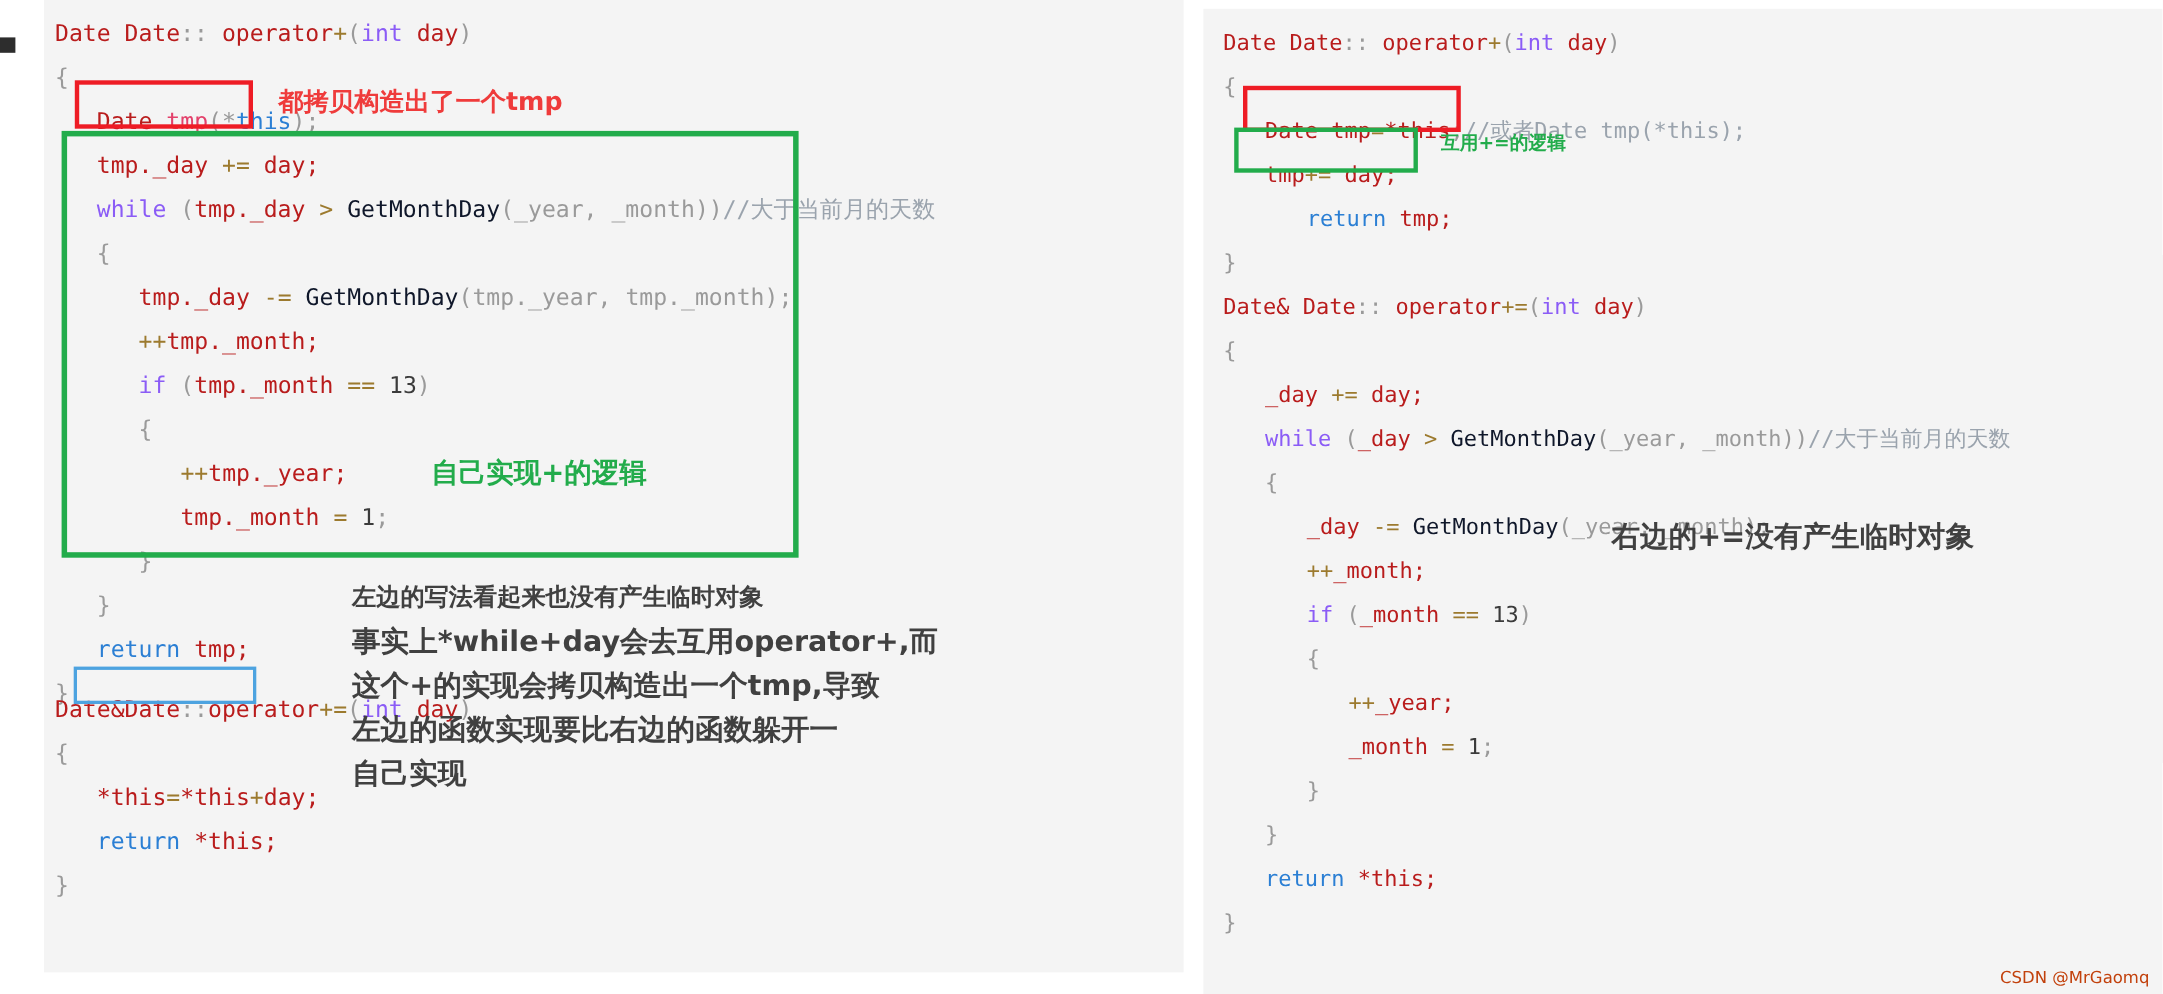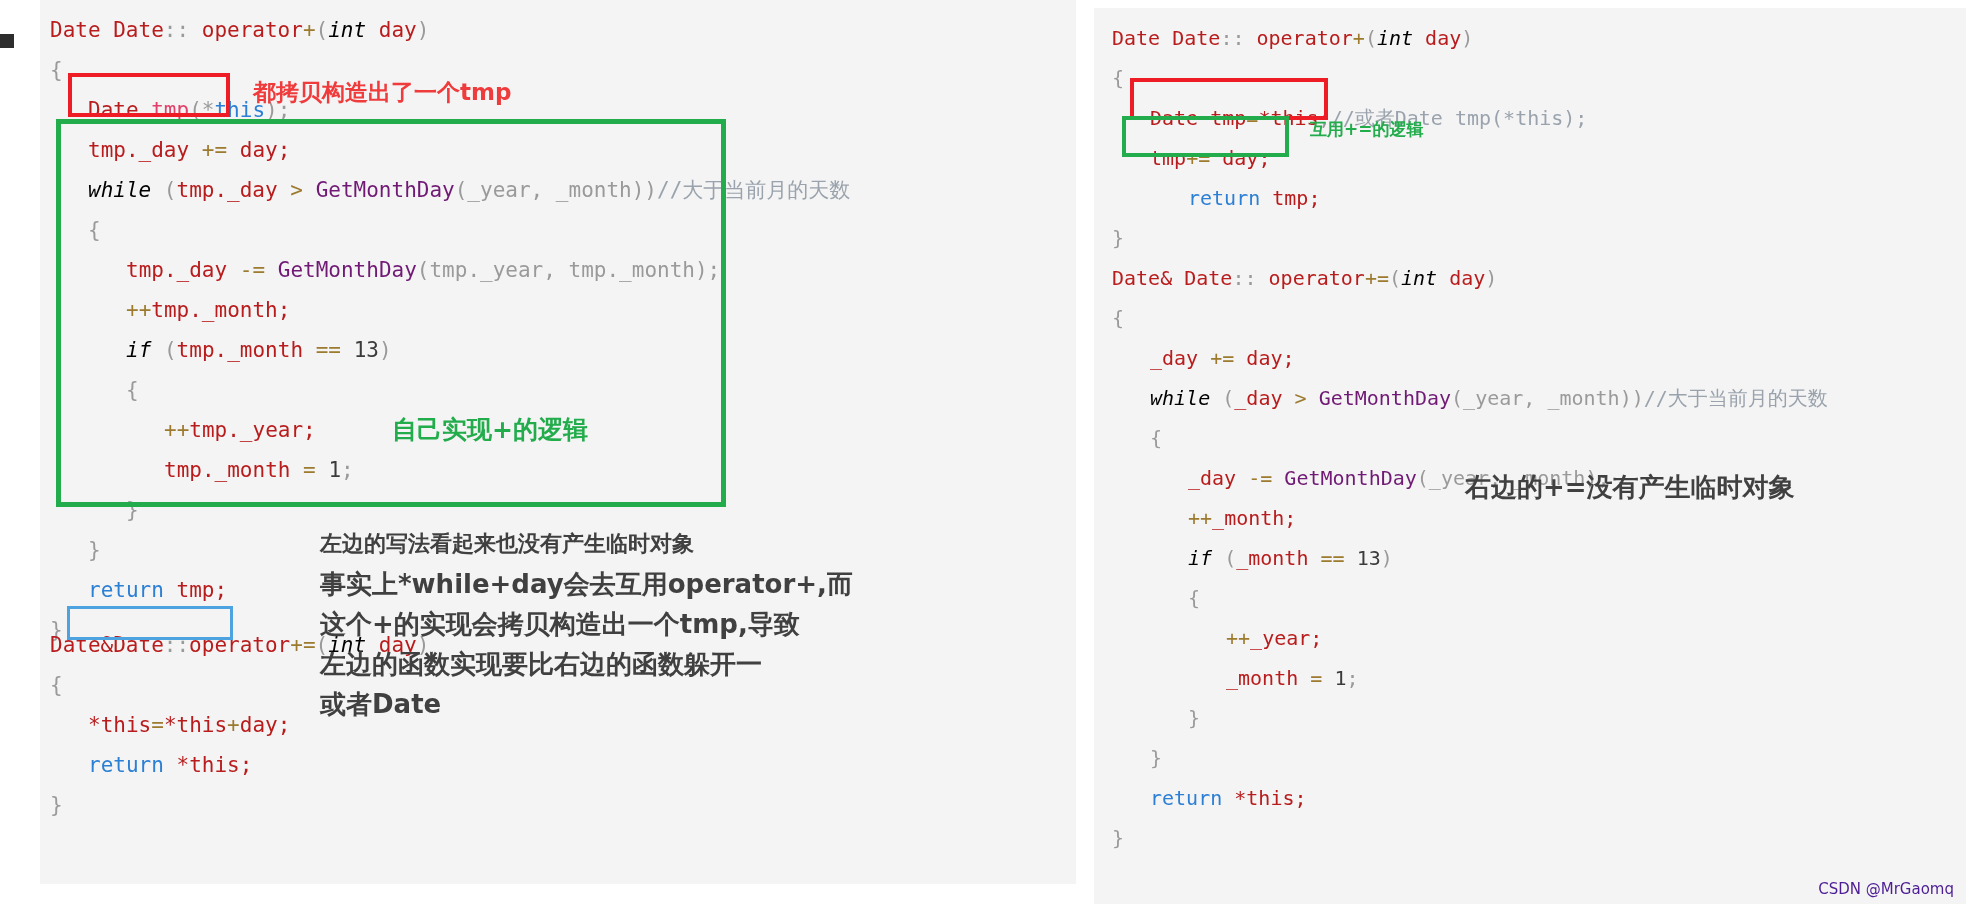--- a/index.html
+++ b/index.html
@@ -31,23 +31,23 @@
     font-family: "DejaVu Sans Mono", "Liberation Mono", monospace;
     white-space: pre;
     color: #3b3b3b;
   }
   #left-panel .code  { font-size: 21px; line-height: 40px; padding: 10px 0 0 10px; }
   #right-panel .code { font-size: 20px; line-height: 40px; padding: 10px 0 0 18px; }
 
   .ln { position: relative; height: 40px; }
 
   
-  .kw   { color: #000000; font-style: italic; }           
+  .kw   { color: #8b5cf6; }           
   .kw2  { color: #2b7fd4; }
-  .fn   { color: #701a75; }           
+  .fn   { color: #0f172a; }           
   .op   { color: #9c7a2e; }
   .punc { color: #9a9a9a; }           
   .cmt  { color: #9aa3ad; }           
   .var  { color: #e3416b; }           
   .ret  { color: #2b7fd4; }
   .num  { color: #3b3b3b; }
   .plain{ color: #b91c1c; }
 
   
   .box {
@@ -70,21 +70,21 @@
   }
   .anno-red   { color: #ef3b3b; }
   .anno-green { color: #22ac4b; }
   .anno-blue  { color: #404040; }
 
   .watermark {
     position: absolute;
     right: 12px;
     bottom: 6px;
     font-size: 15px;
-    color: #4c1d95;
+    color: #c2410c;
     font-family: "DejaVu Sans", "Liberation Sans", sans-serif;
   }
 
   
   .edge-mark {
     position: absolute;
     background: #2d2d2d;
   }
 </style>
 </head>
@@ -105,21 +105,21 @@
 
   <div class="anno anno-red" style="left:253px; top:77px; font-size:23px;">都拷贝构造出了一个tmp</div>
 
   <div class="anno anno-green" style="left:392px; top:413px; font-size:25px;">自己实现+的逻辑</div>
 
   <div id="left-blue-anno" style="position:absolute; left:320px; top:524px;">
       <div class="anno-blue" style="font-size: 22px; font-weight: bold; line-height: 40px; white-space: pre;">左边的写法看起来也没有产生临时对象</div>
       <div class="anno-blue" style="font-size: 26px; font-weight: bold; line-height: 40px; white-space: pre;">事实上*while+day会去互用operator+,而</div>
       <div class="anno-blue" style="font-size: 26px; font-weight: bold; line-height: 40px; white-space: pre;">这个+的实现会拷贝构造出一个tmp,导致</div>
       <div class="anno-blue" style="font-size: 26px; font-weight: bold; line-height: 40px; white-space: pre;">左边的函数实现要比右边的函数躲开一</div>
-      <div class="anno-blue" style="font-size: 26px; font-weight: bold; line-height: 40px; white-space: pre;">或者Date</div>
+      <div class="anno-blue" style="font-size: 26px; font-weight: bold; line-height: 40px; white-space: pre;">自己实现</div>
     </div>
 
   <div class="panel" id="right-panel">
     <div class="code" id="right-code"><div class="ln" style="padding-left: 0px;"><span class="plain">Date Date</span><span class="punc">:: </span><span class="plain">operator</span><span class="op">+</span><span class="punc">(</span><span class="kw">int</span><span class="plain"> day</span><span class="punc">)</span></div><div class="ln" style="padding-left: 0px;"><span class="punc">{</span></div><div class="ln" style="padding-left: 38px;"><span class="plain">Date tmp</span><span class="op">=</span><span class="plain">*this</span><span class="punc">;</span><span class="cmt">//或者Date tmp(*this);</span></div><div class="ln" style="padding-left: 38px;"><span class="plain">tmp</span><span class="op">+=</span><span class="plain"> day;</span></div><div class="ln" style="padding-left: 76px;"><span class="ret">return</span><span class="plain"> tmp;</span></div><div class="ln" style="padding-left: 0px;"><span class="punc">}</span></div><div class="ln" style="padding-left: 0px;"><span class="plain">Date&amp; Date</span><span class="punc">:: </span><span class="plain">operator</span><span class="op">+=</span><span class="punc">(</span><span class="kw">int</span><span class="plain"> day</span><span class="punc">)</span></div><div class="ln" style="padding-left: 0px;"><span class="punc">{</span></div><div class="ln" style="padding-left: 38px;"><span class="plain">_day </span><span class="op">+=</span><span class="plain"> day;</span></div><div class="ln" style="padding-left: 38px;"><span class="kw">while</span><span class="punc"> (</span><span class="plain">_day </span><span class="op">&gt;</span><span class="plain"> </span><span class="fn">GetMonthDay</span><span class="punc">(_year, _month))</span><span class="cmt">//大于当前月的天数</span></div><div class="ln" style="padding-left: 38px;"><span class="punc">{</span></div><div class="ln" style="padding-left: 76px;"><span class="plain">_day </span><span class="op">-=</span><span class="plain"> </span><span class="fn">GetMonthDay</span><span class="punc">(_year, _month);</span></div><div class="ln" style="padding-left: 76px;"><span class="op">++</span><span class="plain">_month;</span></div><div class="ln" style="padding-left: 76px;"><span class="kw">if</span><span class="punc"> (</span><span class="plain">_month </span><span class="op">==</span><span class="plain"> </span><span class="num">13</span><span class="punc">)</span></div><div class="ln" style="padding-left: 76px;"><span class="punc">{</span></div><div class="ln" style="padding-left: 114px;"><span class="op">++</span><span class="plain">_year;</span></div><div class="ln" style="padding-left: 114px;"><span class="plain">_month </span><span class="op">=</span><span class="plain"> </span><span class="num">1</span><span class="punc">;</span></div><div class="ln" style="padding-left: 76px;"><span class="punc">}</span></div><div class="ln" style="padding-left: 38px;"><span class="punc">}</span></div><div class="ln" style="padding-left: 38px;"><span class="ret">return</span><span class="plain"> *this;</span></div><div class="ln" style="padding-left: 0px;"><span class="punc">}</span></div></div>
   </div>
 
   <div class="box box-red" style="left:1130px; top:78px; width:198px; height:42px; border-width:4px;"></div>
   <div class="box box-green" style="left:1122px; top:116px; width:167px; height:41px; border-width:4px;"></div>
 
   <div class="anno anno-green" style="left:1310px; top:118px; font-size:17px;">互用+=的逻辑</div>

